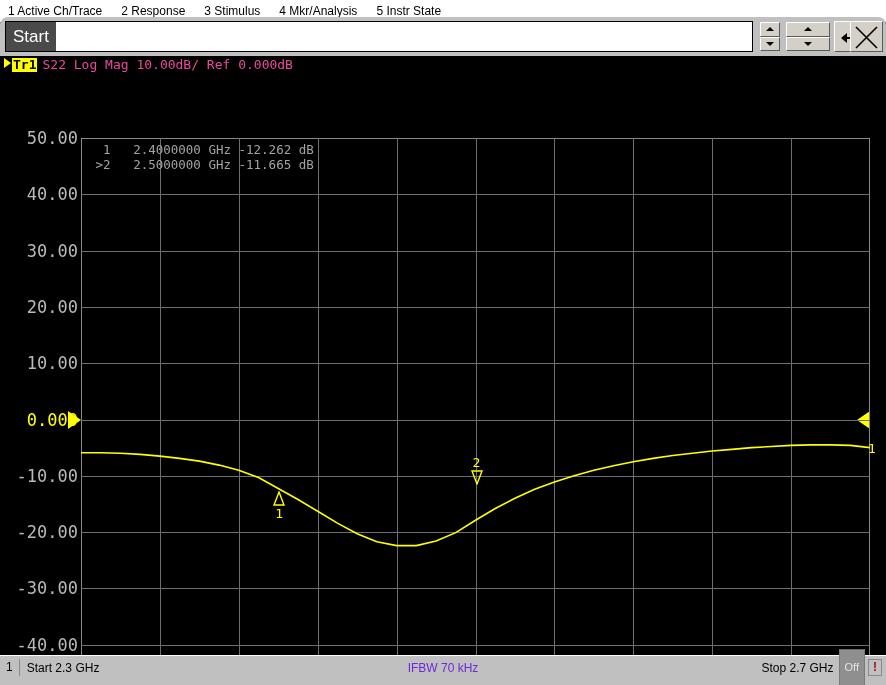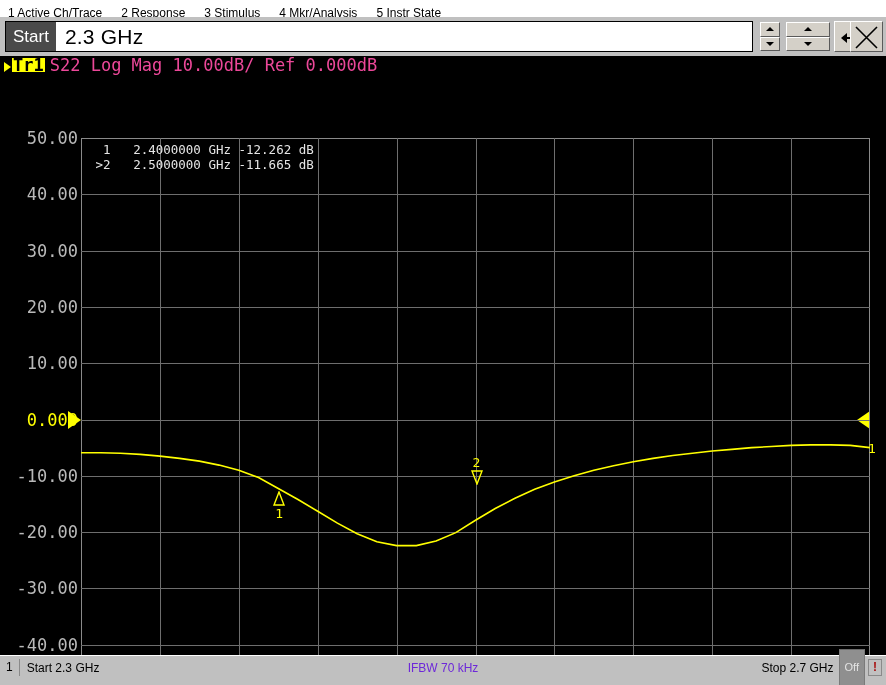--- a/index.html
+++ b/index.html
@@ -21,21 +21,21 @@
     background: #c0c0c0;
     box-sizing: border-box;
   }
 
   
   .menubar {
     position: absolute;
     left: 0; top: 0;
     width: 886px; height: 26px;
     background: #ffffff;
-    border-bottom: 1px solid #404040;
+    border-bottom: 4px solid #404040;
     box-sizing: border-box;
     display: flex;
     align-items: center;
     padding-left: 8px;
   }
   .menu-item {
     font-size: 12px;
     color: #000;
     margin-right: 19px;
     line-height: 14px;
@@ -43,20 +43,21 @@
     cursor: default;
   }
 
   
   .entrybar {
     position: absolute;
     left: 0; top: 17px;
     width: 886px; height: 39px;
     background: #c0c0c0;
     box-sizing: border-box;
+    border-radius: 8px;
   }
   .entry-wrap {
     position: absolute;
     left: 5px; top: 4px;
     width: 748px; height: 31px;
     background: #ffffff;
     border: 1px solid #000;
     box-sizing: border-box;
     display: flex;
     align-items: stretch;
@@ -128,25 +129,25 @@
     position: absolute;
     left: 0; top: 56px;
     width: 886px; height: 599px;
     background: #000000;
     overflow: hidden;
   }
   .trace-title {
     position: absolute;
     left: 4px; top: 2px;
     font-family: "DejaVu Sans Mono", monospace;
-    font-size: 17px;
+    font-size: 13px;
     color: #e8e8e8;
     white-space: nowrap;
     display: flex;
-    align-items: flex-end;
+    align-items: flex-start;
     line-height: 14px;
   }
   .tr-arrow {
     width: 0; height: 0;
     border-top: 5px solid transparent;
     border-bottom: 5px solid transparent;
     border-left: 7px solid #ffff00;
     margin-right: 1px;
   }
   .tr-badge {
@@ -205,21 +206,21 @@
     border-top: 9px solid transparent;
     border-bottom: 9px solid transparent;
     border-right: 13px solid #ffff00;
   }
 
   .mk-table {
     position: absolute;
     left: 88px; top: 86px;
     font-family: "DejaVu Sans Mono", monospace;
     font-size: 12.5px;
-    color: #e5e5e5;
+    color: #a3a3a3;
     line-height: 15px;
     white-space: pre;
   }
 
   .trace-num-right {
     position: absolute;
     font-family: "DejaVu Sans Mono", monospace;
     font-size: 13px;
     color: #ffff00;
   }
@@ -307,21 +308,20 @@
     <div class="menu-item">1 Active Ch/Trace</div>
     <div class="menu-item">2 Response</div>
     <div class="menu-item">3 Stimulus</div>
     <div class="menu-item">4 Mkr/Analysis</div>
     <div class="menu-item">5 Instr State</div>
   </div>
 
   <div class="entrybar">
     <div class="entry-wrap">
       <div class="entry-label">Start</div>
-      <div class="entry-value">2.3 GHz</div>
     </div>
 
     <div class="spin" style="left:760px;">
       <div class="spin-btn up">
           <span class="tri"></span>
         </div>
       <div class="spin-btn down">
           <span class="tri"></span>
         </div>
     </div>

